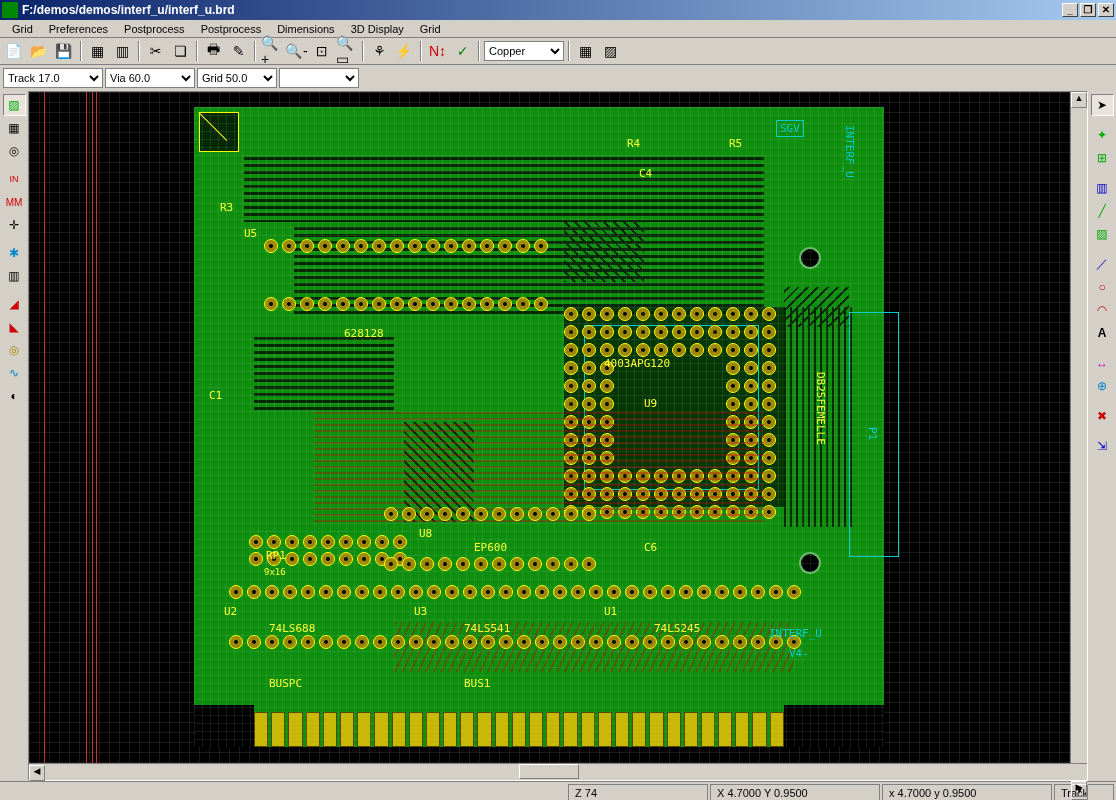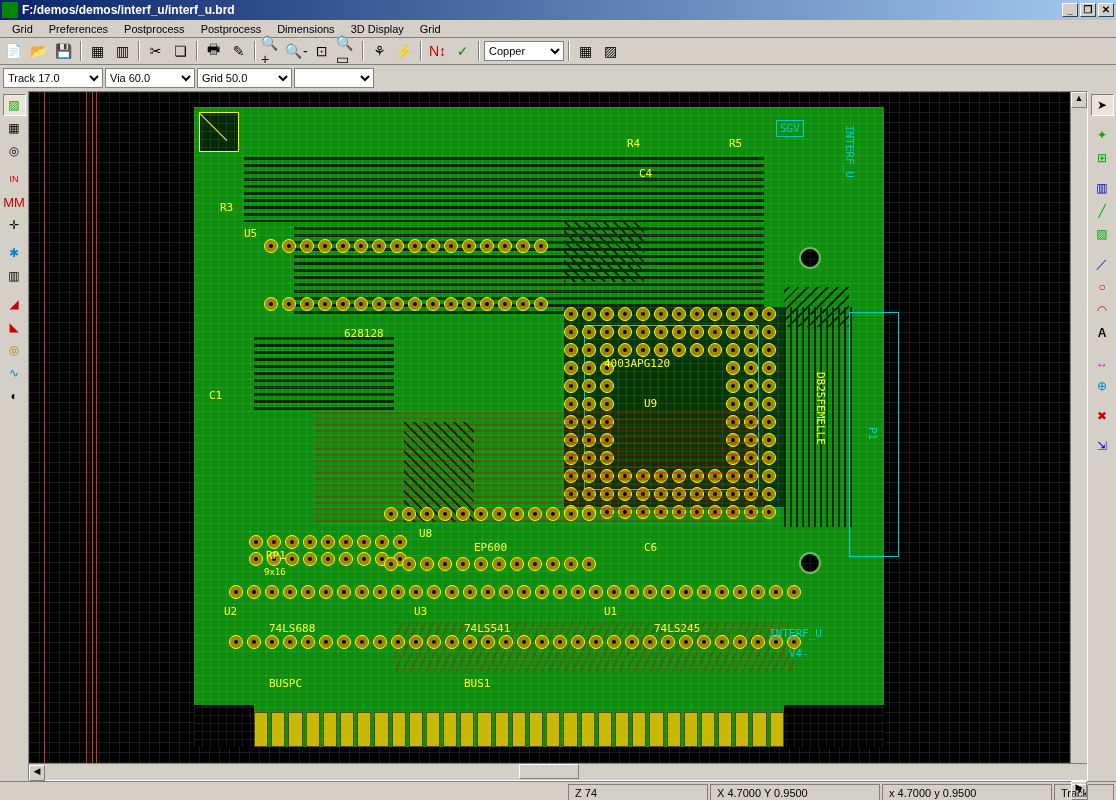--- a/index.html
+++ b/index.html
@@ -122,33 +122,33 @@
   <div class="tsep"></div>
   <select class="tsel" style="width:80px"><option>Copper</option></select>
   <div class="tsep"></div>
   <div class="tbtn">▦</div>
   <div class="tbtn">▨</div>
 </div>
 
 <div class="toolbar second">
   <select class="tsel" style="width:100px"><option>Track 17.0</option></select>
   <select class="tsel" style="width:90px"><option>Via 60.0</option></select>
-  <select class="tsel" style="width:95px"><option>Grid 50.0</option></select>
+  <select class="tsel" style="width:80px"><option>Grid 50.0</option></select>
   <select class="tsel" style="width:80px"><option></option></select>
 </div>
 
 <div class="main">
 
   <div class="ltoolbar">
     <div class="sidebtn active" style="color:#0a0">▨</div>
     <div class="sidebtn">▦</div>
     <div class="sidebtn">◎</div>
     <div style="height:4px"></div>
     <div class="sidebtn" style="color:#c00;font-size:9px">IN</div>
-    <div class="sidebtn" style="color:#c00;font-size:13px">MM</div>
+    <div class="sidebtn" style="color:#c00;font-size:10px">MM</div>
     <div class="sidebtn">✛</div>
     <div style="height:4px"></div>
     <div class="sidebtn" style="color:#08c">✱</div>
     <div class="sidebtn">▥</div>
     <div style="height:4px"></div>
     <div class="sidebtn" style="color:#c00">◢</div>
     <div class="sidebtn" style="color:#c00">◣</div>
     <div class="sidebtn" style="color:#a80">◎</div>
     <div class="sidebtn" style="color:#08c">∿</div>
     <div class="sidebtn">◐</div>

